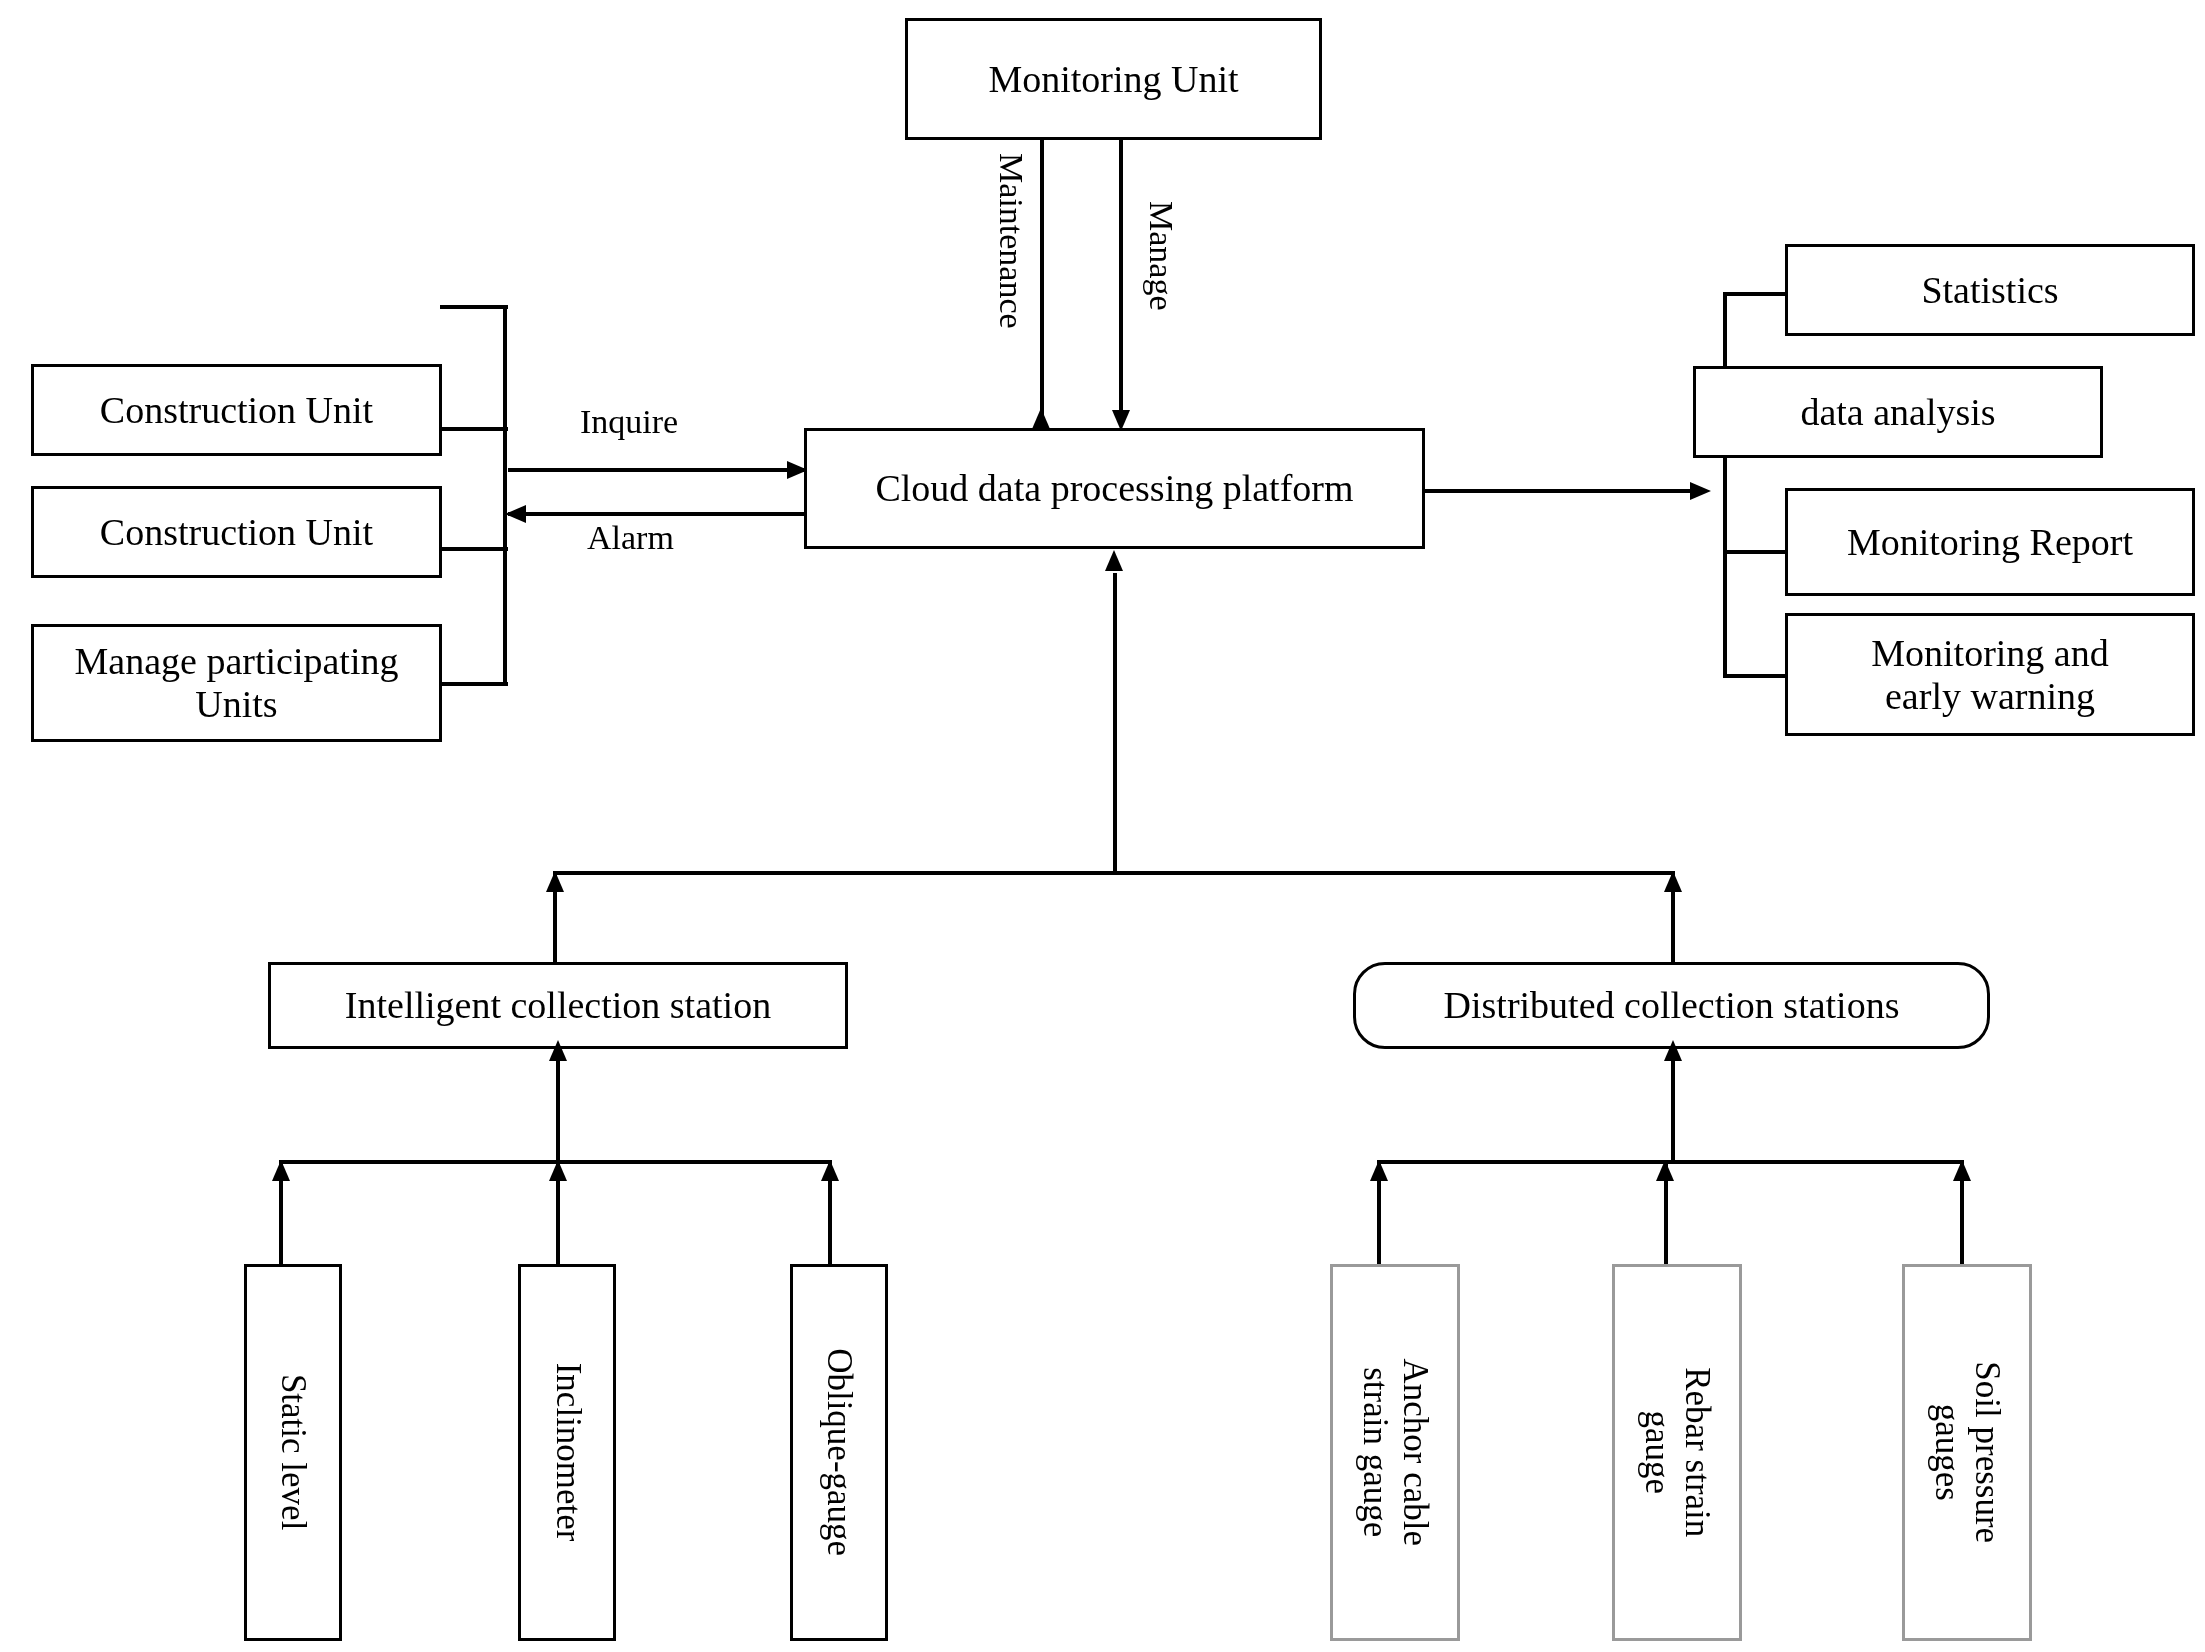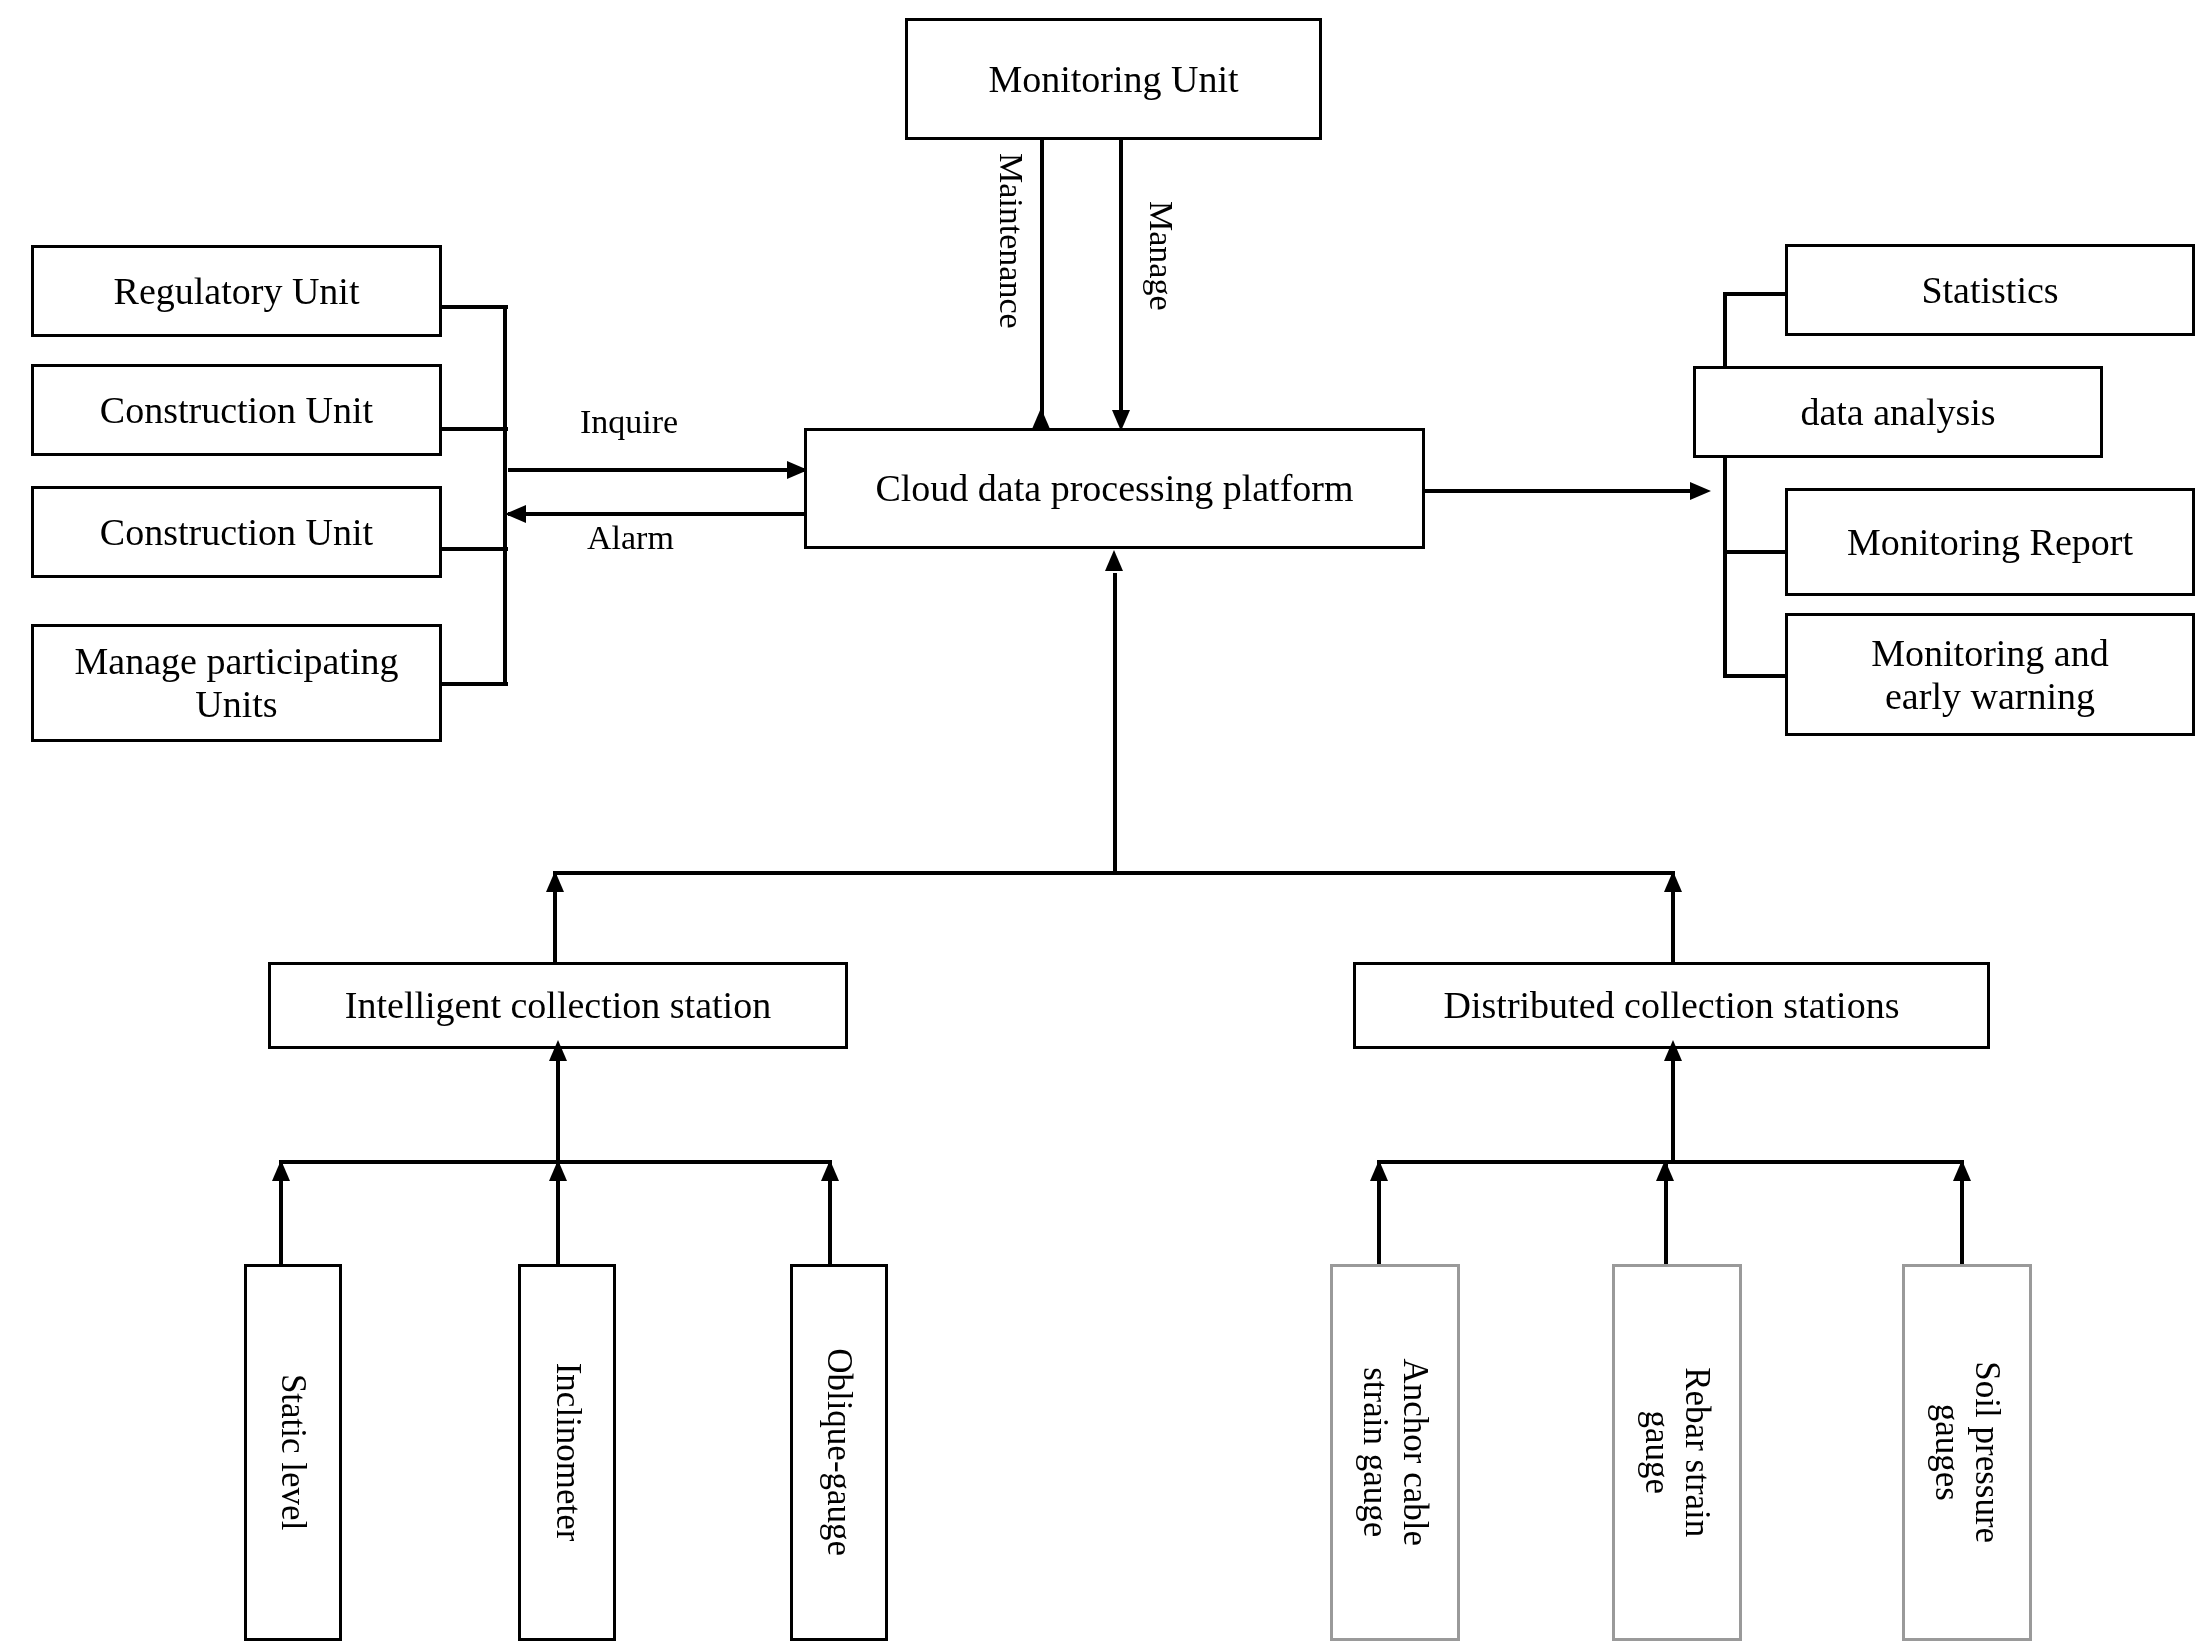--- a/index.html
+++ b/index.html
@@ -109,23 +109,20 @@
   </div>
 
   <div class="vline" style="left:1040px; top:140px; height:289px;"></div>
   <div class="arrow up" style="left:1032px; top:408px;"></div>
   <div class="edgelabel vert fs-edge" style="left:1030px; top:153px;">Maintenance</div>
 
   <div class="vline" style="left:1119px; top:140px; height:285px;"></div>
   <div class="arrow down" style="left:1112px; top:410px;"></div>
   <div class="edgelabel vert fs-edge" style="left:1180px; top:201px;">Manage</div>
 
-  <div class="box fs-lg" style="left:31px; top:245px; width:411px; height:92px;">
-    <span class="lbl">Regulatory Unit</span>
-  </div>
   <div class="box fs-lg" style="left:31px; top:364px; width:411px; height:92px;">
     <span class="lbl">Construction Unit</span>
   </div>
   <div class="box fs-lg" style="left:31px; top:486px; width:411px; height:92px;">
     <span class="lbl">Construction Unit</span>
   </div>
   <div class="box fs-lg" style="left:31px; top:624px; width:411px; height:118px;">
     <span class="lbl">Manage participating
 Units</span>
   </div>
@@ -178,21 +175,21 @@
 
   <div class="vline" style="left:553px; top:874px; height:89px;"></div>
   <div class="arrow up" style="left:546px; top:871px;"></div>
 
   <div class="vline" style="left:1671px; top:874px; height:89px;"></div>
   <div class="arrow up" style="left:1664px; top:871px;"></div>
 
   <div class="box fs-lg" style="left:268px; top:962px; width:580px; height:87px;">
     <span class="lbl">Intelligent collection station</span>
   </div>
-  <div class="box fs-lg" style="left:1353px; top:962px; width:637px; height:87px;">
+  <div class="box fs-lg" style="left:1353px; top:962px; width:637px; height:87px;border-radius:32px;">
     <span class="lbl">Distributed collection stations</span>
   </div>
 
   <div class="vline" style="left:556px; top:1048px; height:115px;"></div>
   <div class="arrow up" style="left:549px; top:1040px;"></div>
 
   <div class="hline" style="left:279px; top:1160px; width:553px;"></div>
 
   <div class="vline" style="left:279px; top:1163px; height:104px;"></div>
   <div class="arrow up" style="left:272px; top:1160px;"></div>

